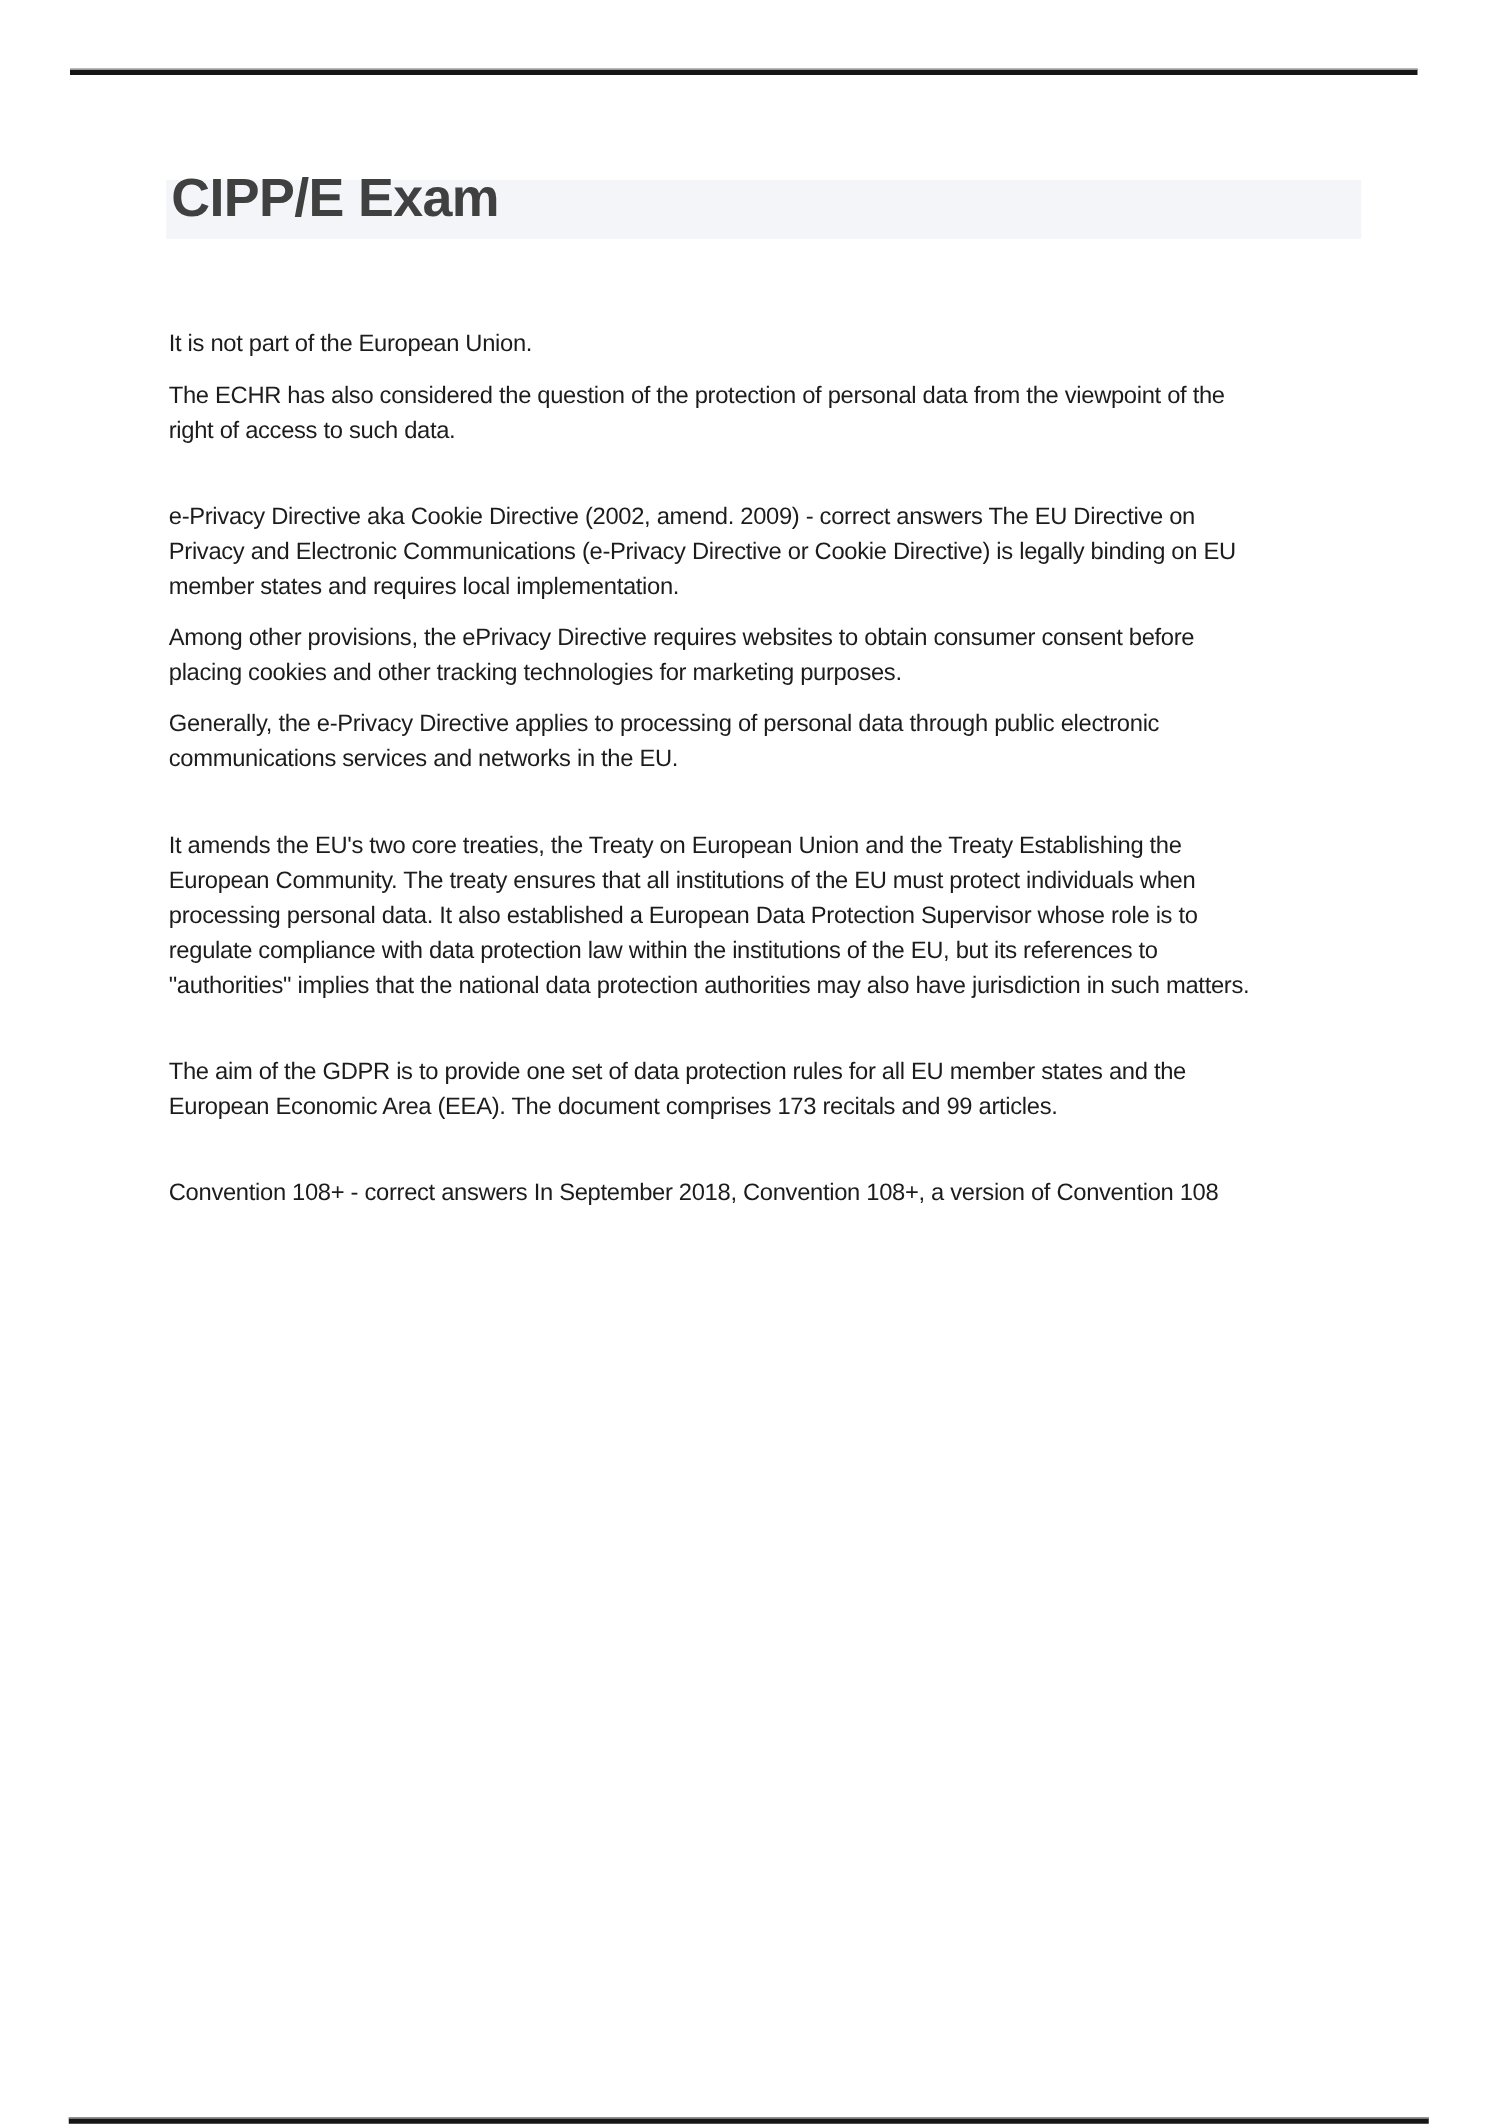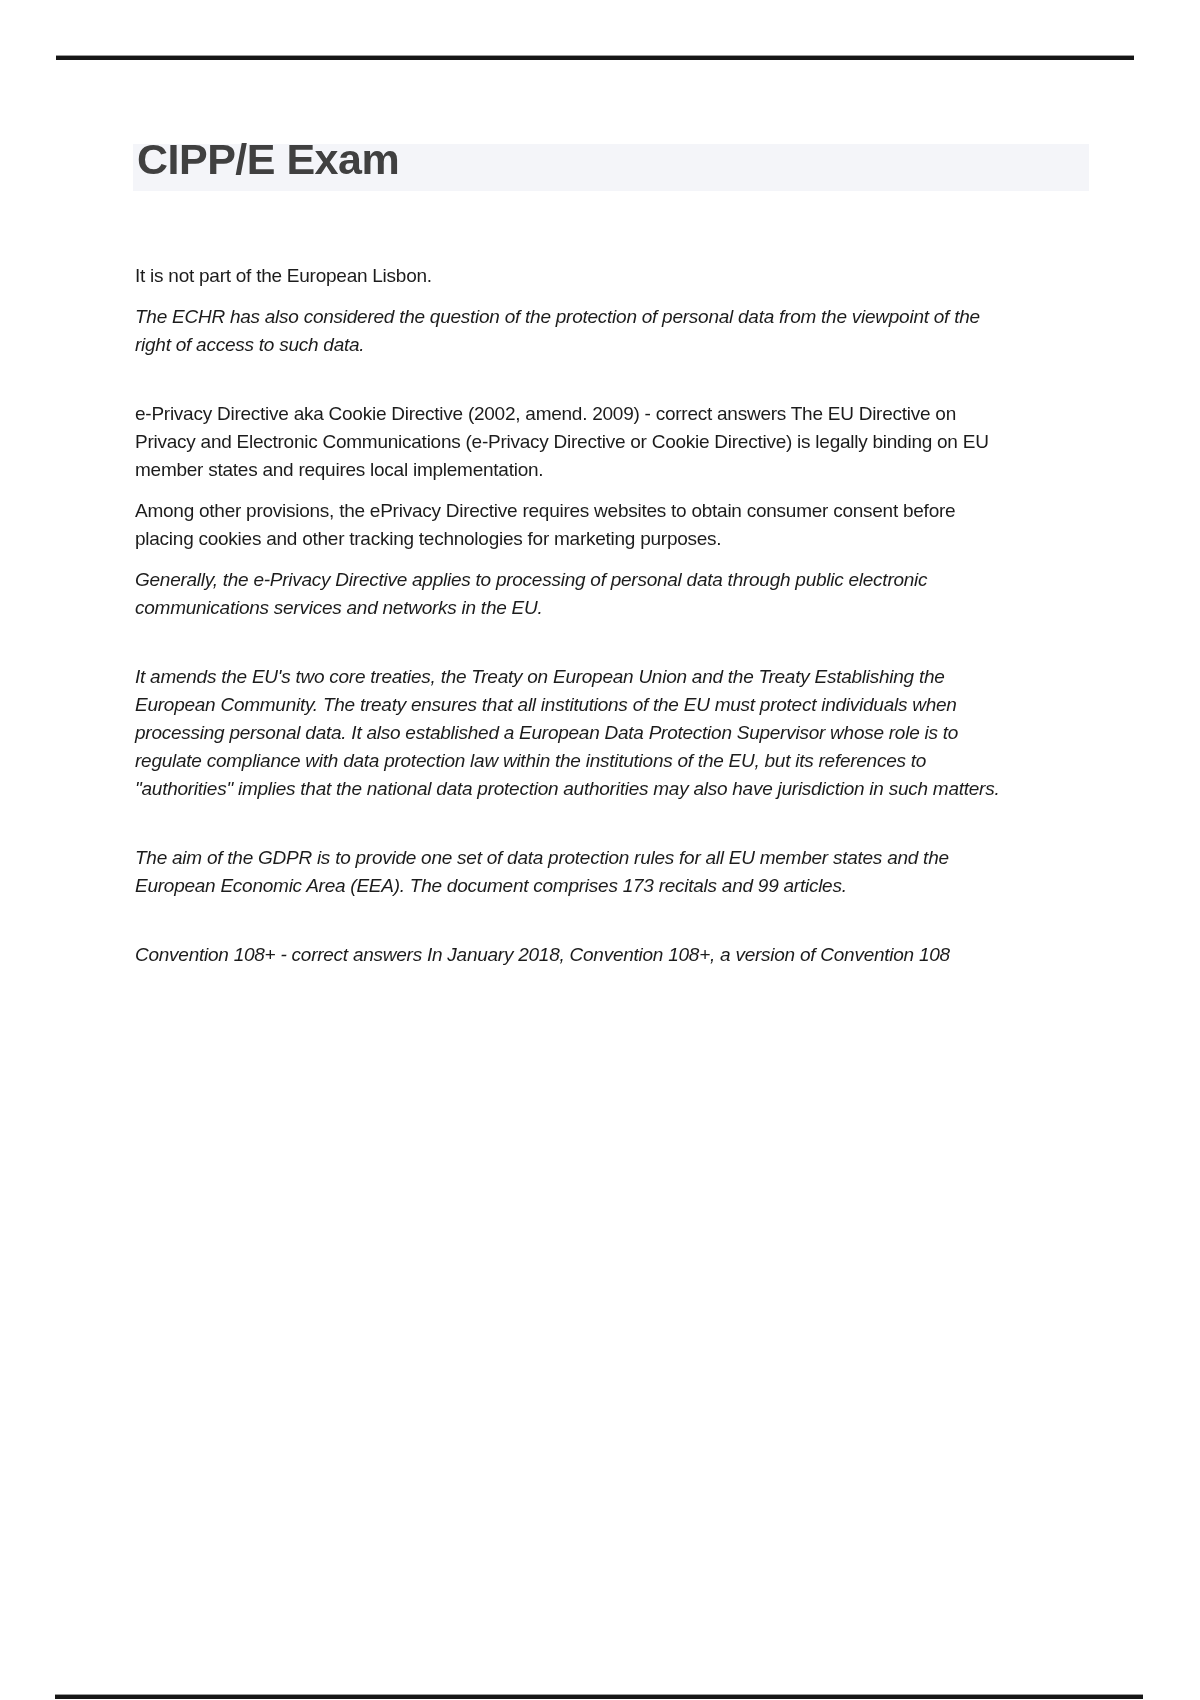--- a/index.html
+++ b/index.html
@@ -63,56 +63,55 @@
     margin: 0 0 41px 0;
   }
   .content section:last-child {
     margin-bottom: 0;
   }
   .content p {
     margin: 0 0 13px 0;
   }
   .content section p:last-child {
     margin-bottom: 0;
-    font-style: italic;
   }
 </style>
 </head>
 <body>
 
 <div class="page">
 
   <div class="top-rule"></div>
 
   <div class="title-bar">
     <h1>CIPP/E Exam</h1>
   </div>
 
   <main class="content">
 
     <section>
-      <p>It is not part of the European Lisbon.</p>
+      <p>It is not part of the European Union.</p>
       <p>The ECHR has also considered the question of the protection of personal data from the viewpoint of the right of access to such data.</p>
     </section>
 
     <section>
       <p>e-Privacy Directive aka Cookie Directive (2002, amend. 2009) - correct answers The EU Directive on Privacy and Electronic Communications (e-Privacy Directive or Cookie Directive) is legally binding on EU member states and requires local implementation.</p>
       <p>Among other provisions, the ePrivacy Directive requires websites to obtain consumer consent before placing cookies and other tracking technologies for marketing purposes.</p>
       <p>Generally, the e-Privacy Directive applies to processing of personal data through public electronic communications services and networks in the EU.</p>
     </section>
 
     <section>
       <p>It amends the EU's two core treaties, the Treaty on European Union and the Treaty Establishing the European Community. The treaty ensures that all institutions of the EU must protect individuals when processing personal data. It also established a European Data Protection Supervisor whose role is to regulate compliance with data protection law within the institutions of the EU, but its references to "authorities" implies that the national data protection authorities may also have jurisdiction in such matters.</p>
     </section>
 
     <section>
       <p>The aim of the GDPR is to provide one set of data protection rules for all EU member states and the European Economic Area (EEA). The document comprises 173 recitals and 99 articles.</p>
     </section>
 
     <section>
-      <p>Convention 108+ - correct answers In January 2018, Convention 108+, a version of Convention 108</p>
+      <p>Convention 108+ - correct answers In September 2018, Convention 108+, a version of Convention 108</p>
     </section>
 
   </main>
 
   <div class="bottom-rule"></div>
 
 </div>
 
 </body></html>

